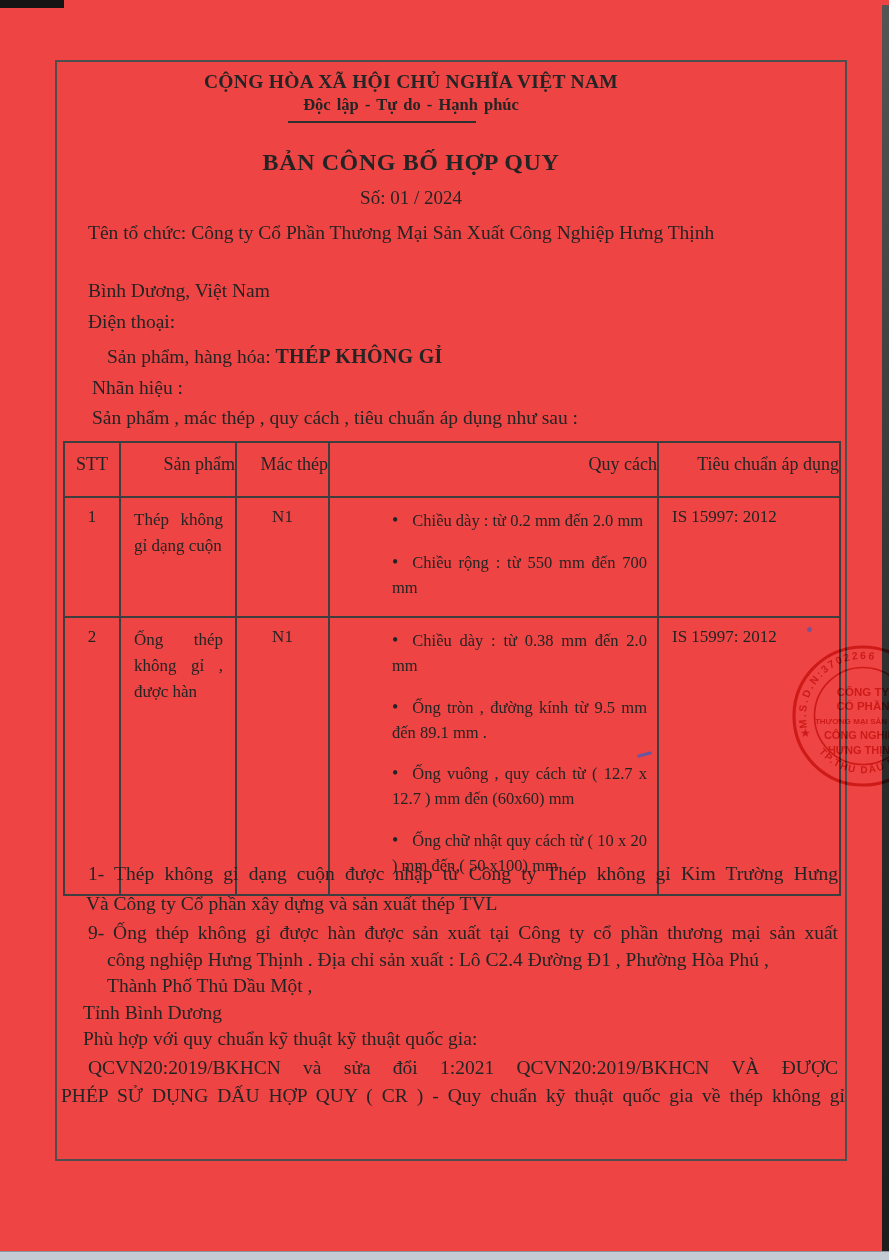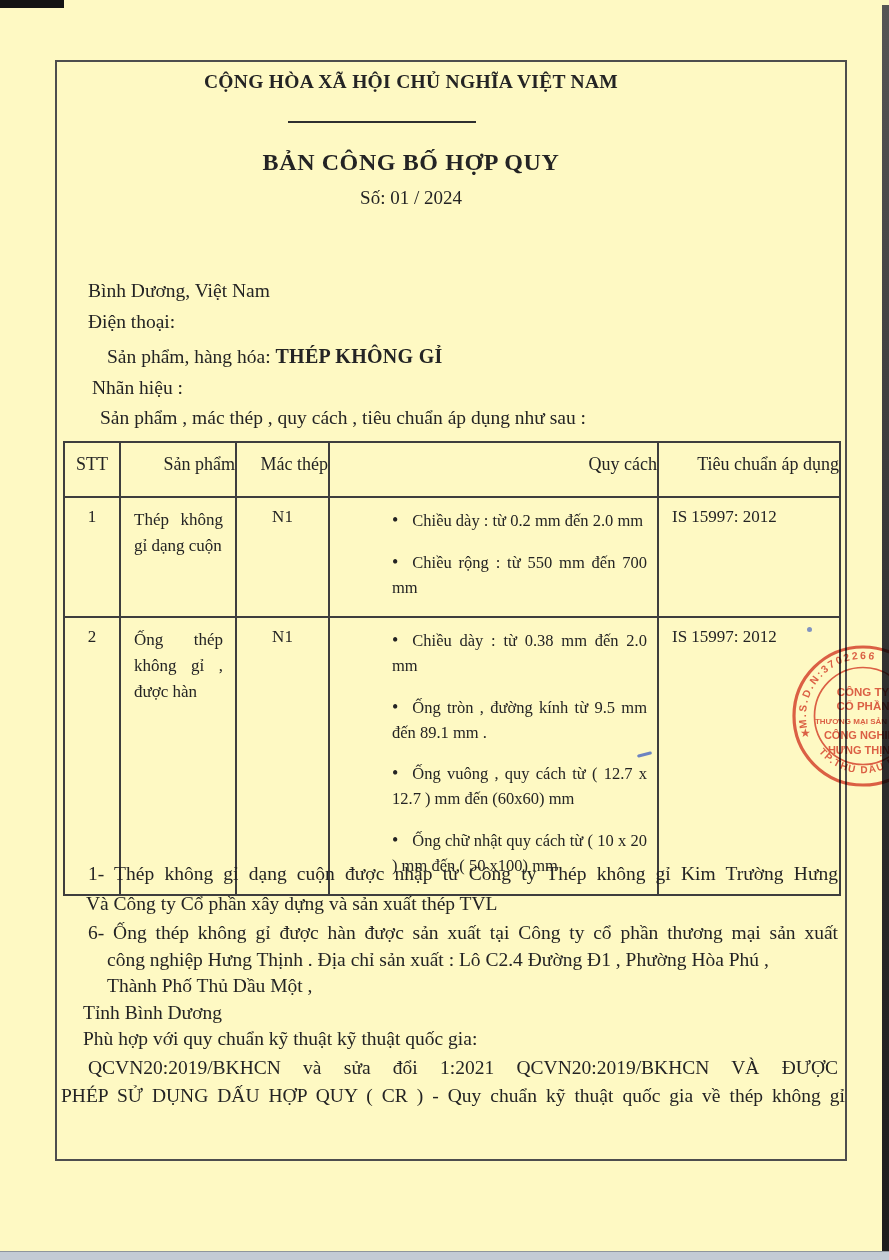--- a/index.html
+++ b/index.html
@@ -1,18 +1,18 @@
 <!DOCTYPE html>
 <html><head>
 <meta charset="utf-8">
 <style>
   html,body{margin:0;padding:0;background:#e9e9e9;}
   .page{
     position:relative;width:889px;height:1260px;overflow:hidden;
-    background:#fef9c3;
+    background:#ef4444;
     font-family:"Liberation Serif","DejaVu Serif",serif;
     color:#242424;
   }
   
   .artifact-top-left{position:absolute;left:0;top:0;width:64px;height:8px;background:#141414;}
   .artifact-right-strip{position:absolute;left:882px;top:5px;width:7px;height:1255px;background:linear-gradient(to bottom,#555 0%,#2c2c2c 60%,#1d1d1d 100%);}
   .artifact-bottom-strip{position:absolute;left:0;top:1251px;width:889px;height:9px;background:#c3cbd5;border-top:1px solid #8e959d;box-sizing:border-box;}
   .pen-mark-dash{position:absolute;left:637px;top:753px;width:15px;height:3px;background:#3c5cc0;border-radius:2px;transform:rotate(-14deg);opacity:.75;}
   .pen-mark-dot{position:absolute;left:807px;top:627px;width:5px;height:5px;background:#3c5cc0;border-radius:50%;opacity:.65;}
 
@@ -29,21 +29,21 @@
 
   
   .info-line{position:absolute;font-size:19.5px;white-space:nowrap;}
   .org-line{left:88px;top:222px;}
   .addr-line1{left:88px;top:251px;}
   .addr-line2{left:88px;top:280px;}
   .phone-line{left:88px;top:311px;}
   .product-line{left:107px;top:345px;}
   .product-line b{font-size:20px;letter-spacing:.3px;}
   .brand-line{left:92px;top:377px;}
-  .intro-line{left:92px;top:407px;margin-left:8px;}
+  .intro-line{left:92px;top:407px;}
 
   
   .main-table{
     position:absolute;left:63px;top:441px;width:776px;
     border-collapse:collapse;table-layout:fixed;
     font-size:17px;
   }
   .main-table td,.main-table th{
     border:2px solid #3e3e3e;vertical-align:top;
     font-weight:normal;overflow:hidden;
@@ -87,24 +87,26 @@
 
 <div class="page">
 
   <div class="artifact-top-left"></div>
   <div class="artifact-right-strip"></div>
   <div class="artifact-bottom-strip"></div>
 
   <div class="doc-border"></div>
 
   <div class="head-line nat-title">CỘNG HÒA XÃ HỘI CHỦ NGHĨA VIỆT NAM</div>
+  <div class="head-line motto">Độc lập - Tự do - Hạnh phúc</div>
   <div class="motto-underline"></div>
   <div class="head-line doc-title">BẢN CÔNG BỐ HỢP QUY</div>
   <div class="head-line doc-number">Số: 01 / 2024</div>
 
+  <div class="info-line org-line">Tên tổ chức: Công ty Cổ Phần Thương Mại Sản Xuất Công Nghiệp Hưng Thịnh</div>
   <div class="info-line addr-line2">Bình Dương, Việt Nam</div>
   <div class="info-line phone-line">Điện thoại:</div>
   <div class="info-line product-line"><span>Sản phẩm, hàng hóa: </span><b>THÉP KHÔNG GỈ</b></div>
   <div class="info-line brand-line">Nhãn hiệu :</div>
   <div class="info-line intro-line">Sản phẩm , mác thép , quy cách , tiêu chuẩn áp dụng như sau :</div>
 
   <table class="main-table">
     <colgroup>
       <col style="width:56px">
         <col style="width:116px">
@@ -140,21 +142,21 @@
         <div class="spec-item"><span class="bullet"></span><span>Ống vuông , quy cách từ ( 12.7 x 12.7 ) mm đến (60x60) mm</span></div>
         <div class="spec-item"><span class="bullet"></span><span>Ống chữ nhật quy cách từ ( 10 x 20 ) mm đến ( 50 x100) mm</span></div>
       </td>
       <td class="c-tc">IS 15997: 2012</td>
     </tr>
   </tbody>
     </table>
 
   <div class="note n1a wrapjust">1-  Thép không gỉ dạng cuộn được nhập từ Công ty Thép không gỉ Kim Trường Hưng</div>
   <div class="note n1b">Và Công ty Cổ phần xây dựng và sản xuất thép TVL</div>
-  <div class="note n2a wrapjust">6-  Ống thép không gỉ được hàn được sản xuất tại Công ty cổ phần thương mại sản xuất</div>
+  <div class="note n2a wrapjust">9-  Ống thép không gỉ được hàn được sản xuất tại Công ty cổ phần thương mại sản xuất</div>
   <div class="note n2b">công nghiệp Hưng Thịnh . Địa chỉ sản xuất : Lô C2.4 Đường Đ1 , Phường Hòa Phú ,</div>
   <div class="note n2c">Thành Phố Thủ Dầu Một ,</div>
   <div class="note n3">Tỉnh Bình Dương</div>
   <div class="note n4">Phù hợp với quy chuẩn kỹ thuật kỹ thuật quốc gia:</div>
   <div class="note n5a wrapjust">QCVN20:2019/BKHCN và sửa đổi 1:2021 QCVN20:2019/BKHCN VÀ ĐƯỢC</div>
   <div class="note n5b wrapjust">PHÉP SỬ DỤNG DẤU HỢP QUY ( CR ) -  Quy chuẩn kỹ thuật quốc gia về thép không gỉ</div>
 
   <div class="stamp">
     <svg width="146" height="146" viewBox="0 0 146 146">
       <circle cx="73" cy="73" r="69" fill="none" stroke="#d9544a" stroke-width="3.2"></circle>

